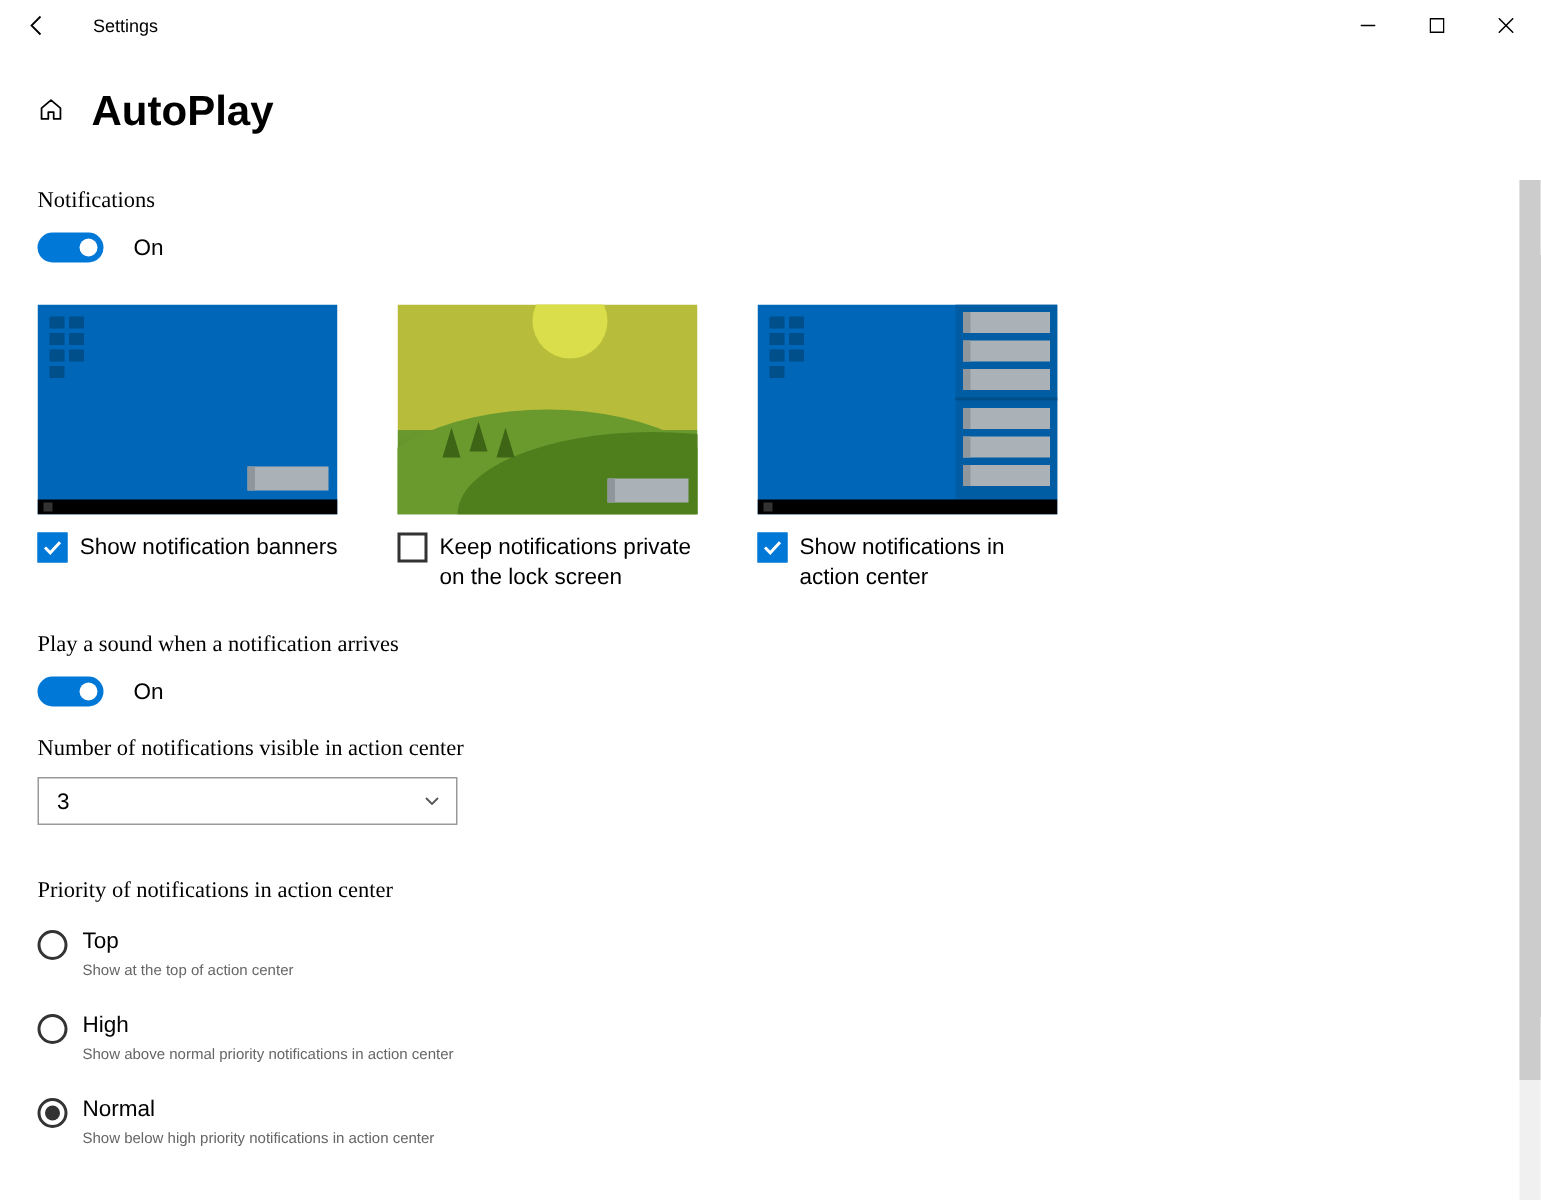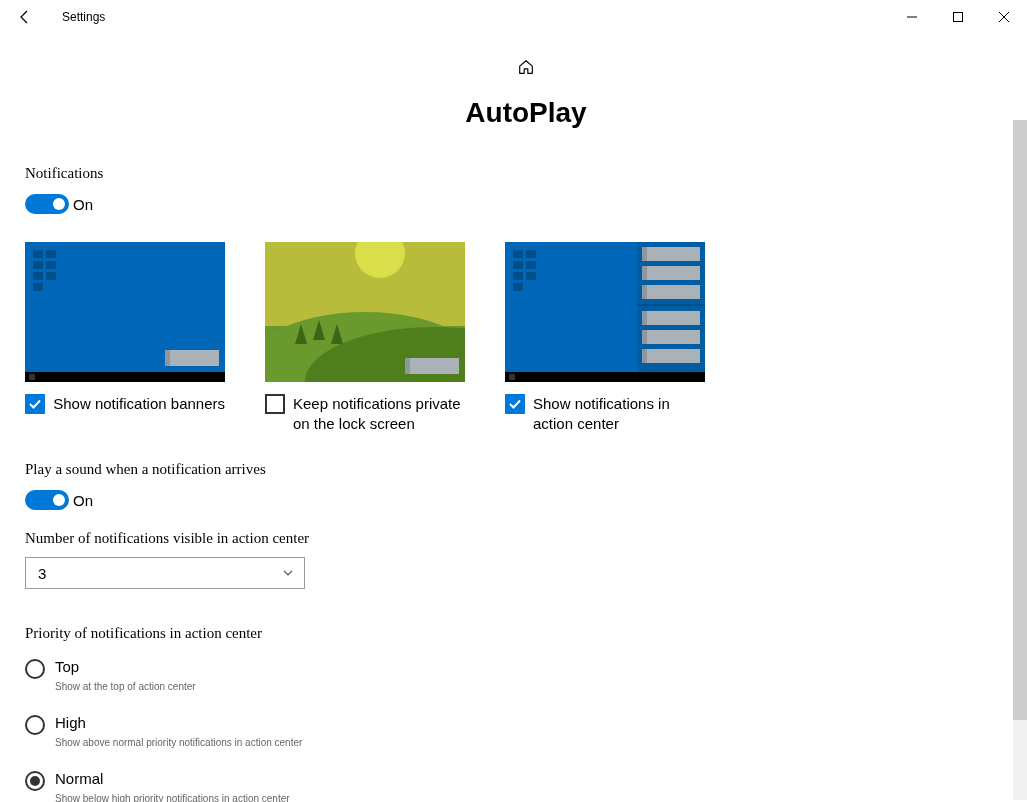--- a/index.html
+++ b/index.html
@@ -48,21 +48,20 @@
     cursor: pointer;
   }
   .win-btn svg { width: 10px; height: 10px; }
 
   
   .page-header {
     display: flex;
     align-items: center;
     padding: 24px 0 0 25px;
     gap: 18px;
-    flex-direction: column;
   }
   .home-icon svg { width: 18px; height: 18px; }
   .page-title {
     font-size: 28px;
     font-weight: 600;
   }
 
   
   .content {
     padding: 36px 25px 0 25px;
@@ -70,21 +69,21 @@
     overflow-y: auto;
   }
   .section-label {
     font-size: 15px;
     margin-bottom: 12px;
     font-family: Liberation Serif, serif;
   }
   .toggle-row {
     display: flex;
     align-items: center;
-    gap: 4px;
+    gap: 20px;
     margin-bottom: 28px;
   }
   .toggle {
     width: 44px;
     height: 20px;
     border-radius: 10px;
     background: #0078d7;
     position: relative;
     cursor: pointer;
   }

